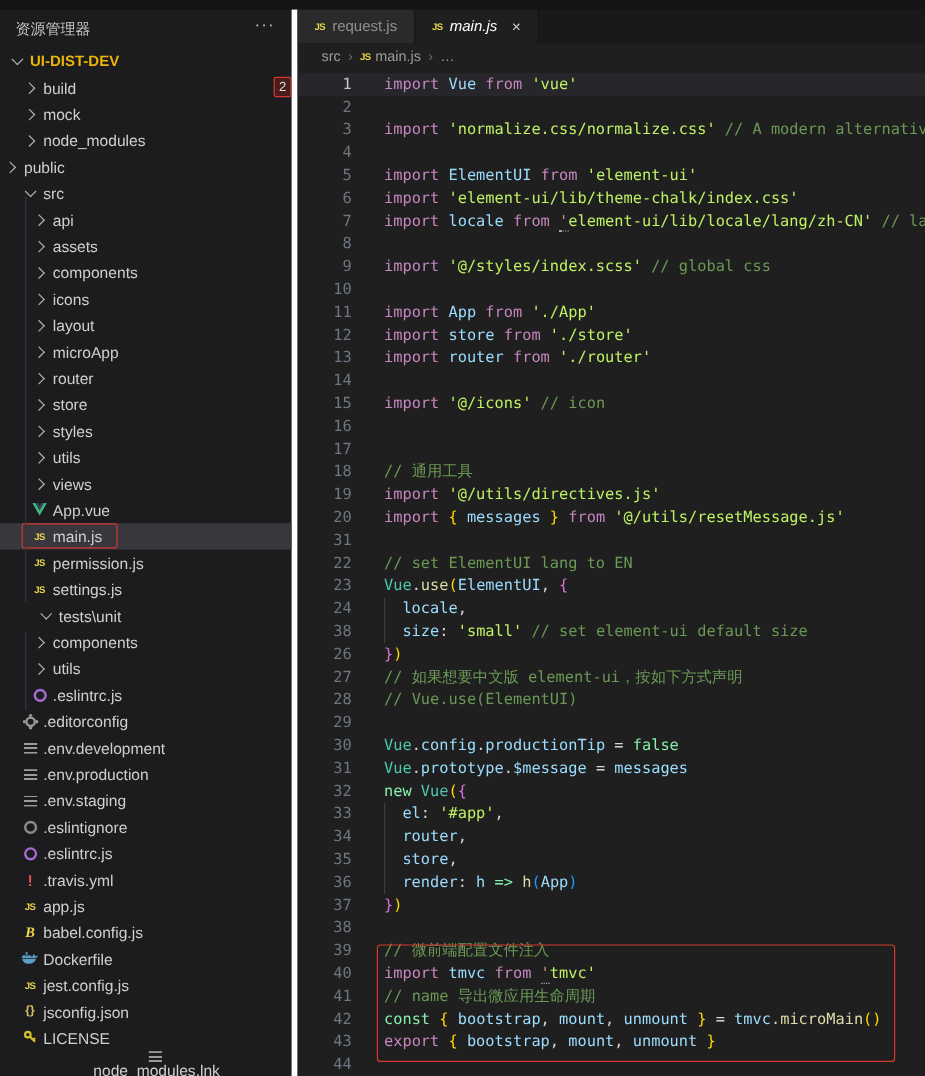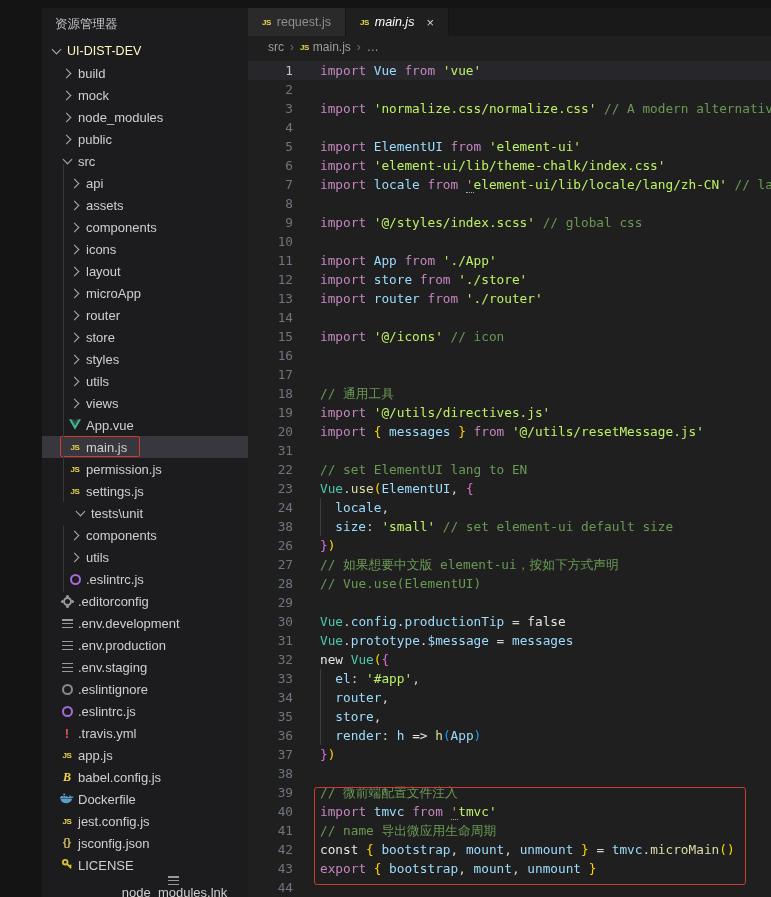--- a/index.html
+++ b/index.html
@@ -2,31 +2,31 @@
 <html><head>
 <meta charset="utf-8">
 <style>
   html,body{margin:0;padding:0;background:#141414;}
   body{width:771px;height:897px;overflow:hidden;position:relative;
        font-family:"Liberation Sans",sans-serif;-webkit-font-smoothing:antialiased;}
   
   .top-strip{position:absolute;left:0;top:0;width:771px;height:8px;background:#141414;}
   
   .sidebar{position:absolute;left:0;top:8px;width:248px;bottom:0;background:#1c1c1e;
-           border-right:1px solid #ffffff;box-sizing:border-box;overflow:hidden;margin-left:42px;}
+           border-right:5px solid #ffffff;box-sizing:border-box;overflow:hidden;}
   .sb-header{position:relative;height:32px;}
   .sb-title{position:absolute;left:13px;top:8px;font-size:12.5px;color:#c5c5c5;}
   .sb-menu{position:absolute;right:14px;top:4px;font-size:14px;color:#c5c5c5;letter-spacing:1px;cursor:pointer;}
   .tree{position:absolute;left:0;top:32px;right:0;bottom:0;}
   .row{position:relative;height:22px;display:flex;align-items:center;box-sizing:border-box;
        color:#cfcfcf;font-size:13px;white-space:nowrap;cursor:pointer;}
   .row.selected{background:#37373d;}
   .row .slot{width:18px;min-width:18px;display:flex;align-items:center;justify-content:center;}
   .row .lbl{margin-left:2px;}
-  .row.root .lbl{font-weight:normal;color:#fef9c3;font-size:12.5px;}
+  .row.root .lbl{font-weight:bold;color:#eab308;font-size:12.5px;}
   .chev{width:6px;height:6px;border-right:1.5px solid #b0b0b0;border-bottom:1.5px solid #b0b0b0;display:inline-block;}
   .chev.r{transform:rotate(-45deg);margin-left:-2px;}
   .chev.d{transform:rotate(45deg);margin-top:-3px;}
   .guide{position:absolute;width:1px;background:#37373c;}
   
   .i-js{font-size:8px;font-weight:bold;color:#e8d44d;letter-spacing:-0.5px;font-family:"Liberation Sans",sans-serif;}
   .i-donut{width:7px;height:7px;border-radius:50%;display:inline-block;}
   .i-donut.purple{border:2.5px solid #a66bd4;}
   .i-donut.gray{border:2px solid #8a8a8a;}
   .i-gear{width:5px;height:5px;border-radius:50%;border:2px solid #9a9a9a;display:inline-block;
@@ -59,21 +59,21 @@
   .bc-more{letter-spacing:1px;}
   
   .code{position:absolute;left:0;top:50px;right:0;bottom:0;padding-top:2.5px;
         font-family:"DejaVu Sans Mono","Liberation Mono",monospace;font-size:12.75px;}
   .cl{height:19px;line-height:19px;display:flex;white-space:pre;}
   .cl.current{background:#27272b;}
   .ln{width:62px;min-width:62px;text-align:right;padding-right:17px;box-sizing:border-box;
       color:#6e7681;user-select:none;}
   .cl.current .ln{color:#c6c6c6;}
   .lt{padding-left:10px;overflow:hidden;}
-  .tk-k{color:#C586C0;} .tk-b{color:#e5e5e5;} .tk-v{color:#9CDCFE;} .tk-cl{color:#4EC9B0;}
+  .tk-k{color:#C586C0;} .tk-b{color:#86efac;} .tk-v{color:#9CDCFE;} .tk-cl{color:#4EC9B0;}
   .tk-fn{color:#DCDCAA;} .tk-s{color:#bef264;} .tk-c{color:#6A9955;} .tk-p{color:#D4D4D4;}
   .tk-g{color:#FFD700;} .tk-pu{color:#DA70D6;} .tk-bl{color:#179FFF;}
   .tk-sq{color:#CE9178;border-bottom:1px dotted #a8a8a8;}
   .tk-ig{display:inline-block;width:2ch;border-left:1px solid #3c3c42;box-sizing:border-box;}
   .code-annotation{position:absolute;left:66px;top:779px;width:432px;height:98px;
                    border:1.6px solid #d03a2f;border-radius:3px;box-sizing:border-box;pointer-events:none;}
 </style>
 </head>
 <body>
 
@@ -103,21 +103,21 @@
           <span class="chev r"></span>
         </span>
         <span class="lbl">mock</span>
       </div>
       <div class="row" style="padding-left: 16px;">
         <span class="slot">
           <span class="chev r"></span>
         </span>
         <span class="lbl">node_modules</span>
       </div>
-      <div class="row" style="padding-left: 16px;">
+      <div class="row" style="">
         <span class="slot">
           <span class="chev r"></span>
         </span>
         <span class="lbl">public</span>
       </div>
       <div class="row" style="padding-left: 16px;">
         <span class="slot">
           <span class="chev d"></span>
         </span>
         <span class="lbl">src</span>

